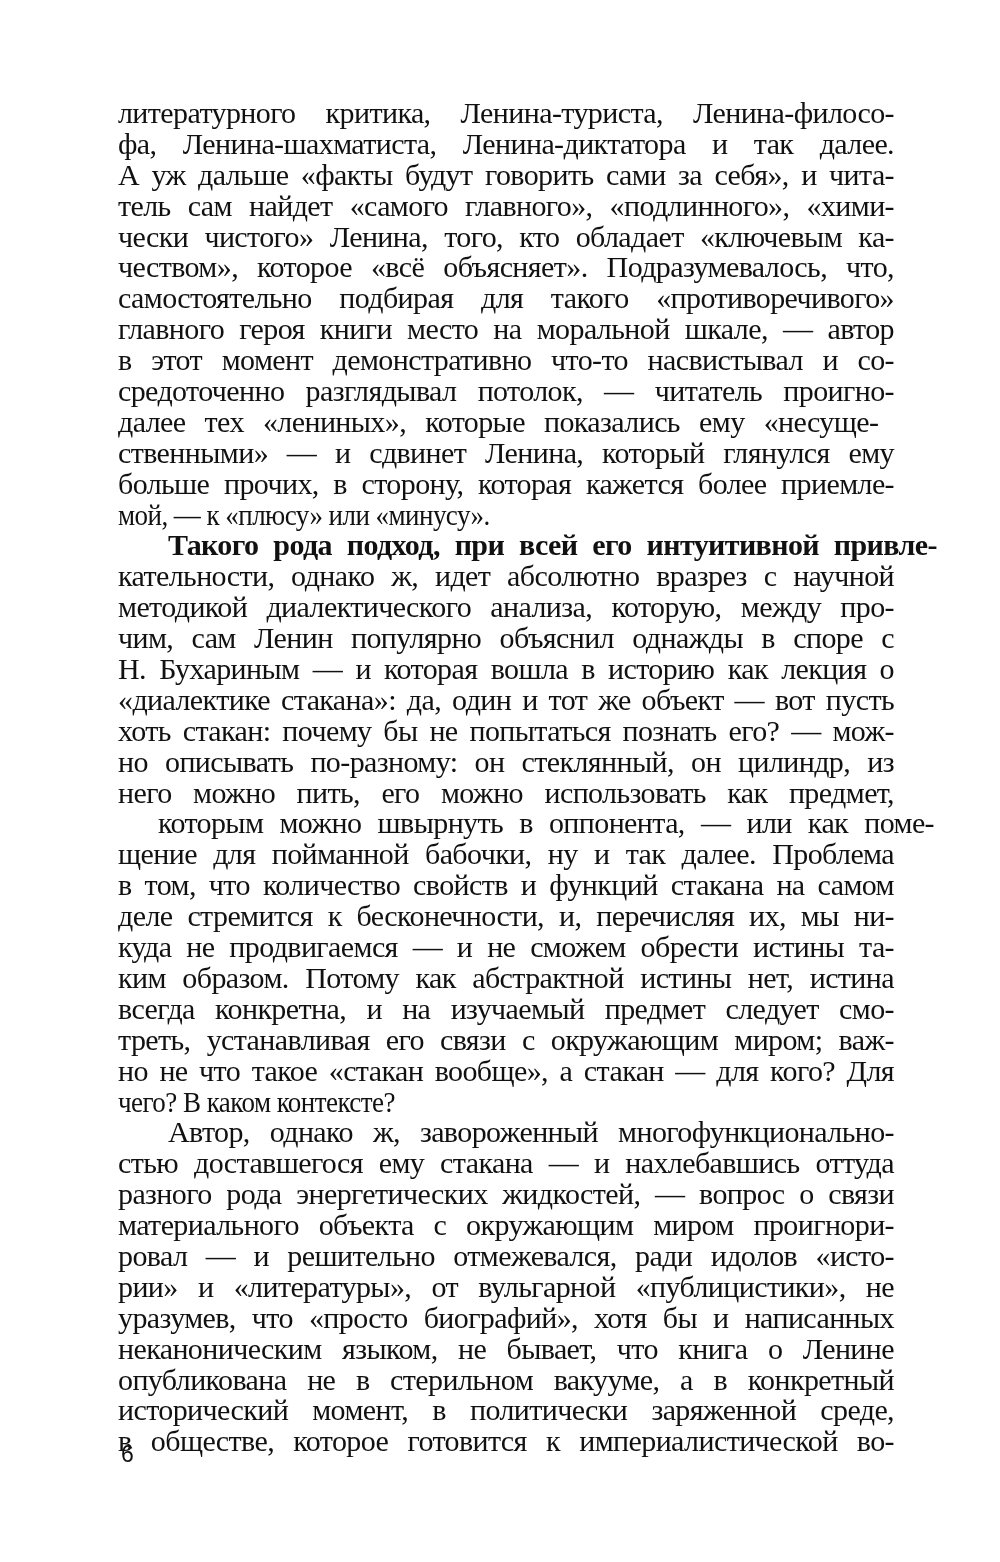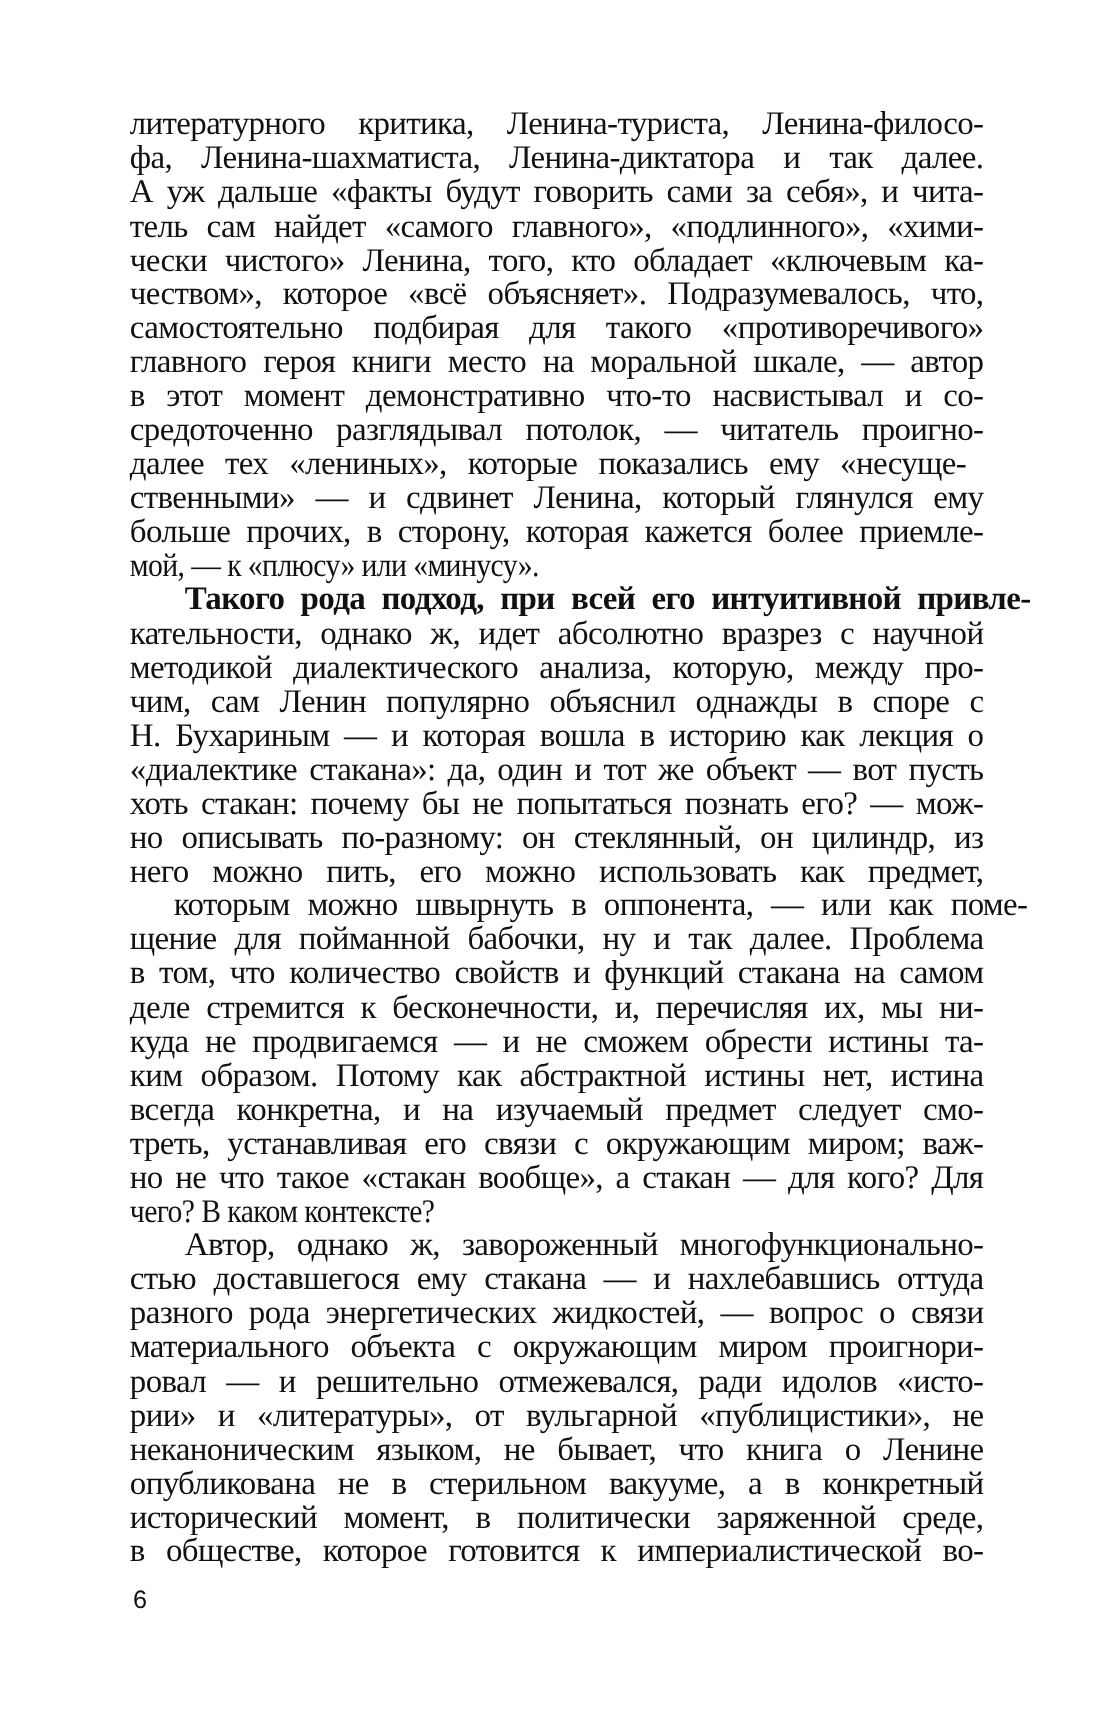--- a/index.html
+++ b/index.html
@@ -69,20 +69,21 @@
     <div class="line last" style="white-space: nowrap; display: block;"><span style="display: inline-block; white-space: nowrap; transform-origin: left center; transform: scaleX(0.9);">чего? В каком контексте?</span></div>
   </div>
 
   <div>
     <div class="line indent" style="white-space: nowrap; display: block;"><span style="display: inline-block; white-space: nowrap; word-spacing: 13.0859px;">Автор, однако ж, завороженный многофункционально-</span></div>
     <div class="line" style="white-space: nowrap; display: block;"><span style="display: inline-block; white-space: nowrap; word-spacing: 8.95982px;">стью доставшегося ему стакана — и нахлебавшись оттуда</span></div>
     <div class="line" style="white-space: nowrap; display: block;"><span style="display: inline-block; white-space: nowrap; word-spacing: 7.75223px;">разного рода энергетических жидкостей, — вопрос о связи</span></div>
     <div class="line" style="white-space: nowrap; display: block;"><span style="display: inline-block; white-space: nowrap; word-spacing: 12.8938px;">материального объекта с окружающим миром проигнори-</span></div>
     <div class="line" style="white-space: nowrap; display: block;"><span style="display: inline-block; white-space: nowrap; word-spacing: 11.4777px;">ровал — и решительно отмежевался, ради идолов «исто-</span></div>
     <div class="line" style="white-space: nowrap; display: block;"><span style="display: inline-block; white-space: nowrap; word-spacing: 13.3438px;">рии» и «литературы», от вульгарной «публицистики», не</span></div>
+    <div class="line" style="white-space: nowrap; display: block;"><span style="display: inline-block; white-space: nowrap; word-spacing: 9.19643px;">уразумев, что «просто биографий», хотя бы и написанных</span></div>
     <div class="line" style="white-space: nowrap; display: block;"><span style="display: inline-block; white-space: nowrap; word-spacing: 13.4688px;">неканоническим языком, не бывает, что книга о Ленине</span></div>
     <div class="line" style="white-space: nowrap; display: block;"><span style="display: inline-block; white-space: nowrap; word-spacing: 13.721px;">опубликована не в стерильном вакууме, а в конкретный</span></div>
     <div class="line" style="white-space: nowrap; display: block;"><span style="display: inline-block; white-space: nowrap; word-spacing: 17.2156px;">исторический момент, в политически заряженной среде,</span></div>
     <div class="line" style="white-space: nowrap; display: block;"><span style="display: inline-block; white-space: nowrap; word-spacing: 12.3646px;">в обществе, которое готовится к империалистической во-</span></div>
   </div>
 </div>
 
 <div class="page-number">6</div>
 
 </body></html>

